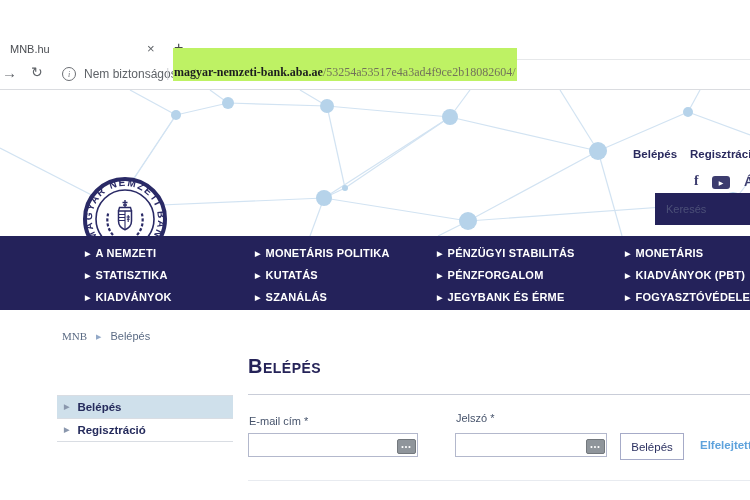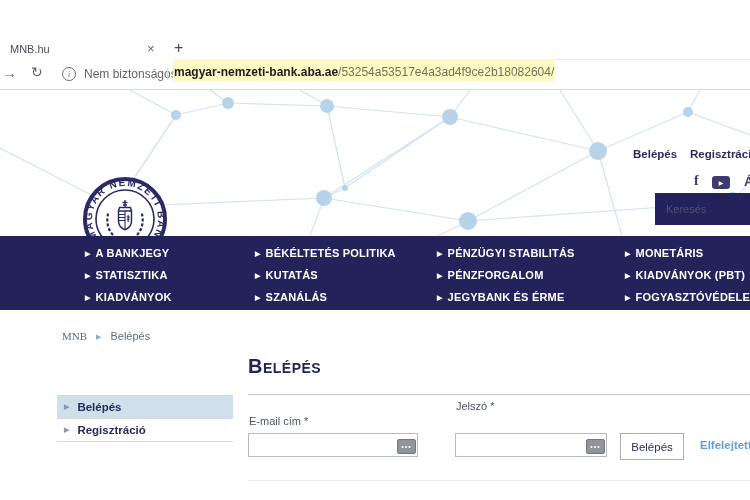--- a/index.html
+++ b/index.html
@@ -16,21 +16,21 @@
   #tabstrip-line{left:214px;top:21px;width:536px;height:1px;background:#e6e8ea;}
   #toolbar{left:0;top:22px;width:750px;height:29px;background:#fff;}
   #fwd-icon{left:2px;top:4px;font-size:15px;color:#5f6368;}
   #reload-icon{left:31px;top:4px;font-size:14px;color:#5f6368;}
   #info-icon{left:62px;top:7px;width:12px;height:12px;border:1px solid #6b6e73;border-radius:50%;
     font-size:8px;color:#6b6e73;display:flex;align-items:center;justify-content:center;
     font-family:"Liberation Serif",serif;font-style:italic;}
   #security-label{left:84px;top:7px;font-size:12px;color:#5f6368;}
   #chip-sep{left:166px;top:5px;font-size:13px;color:#d4d6d9;}
   #url-text{left:173px;top:5px;font-size:12px;}
-  #url-text .hl{background:#fef9c3;padding:6px 1px 2px 1px;}
+  #url-text .hl{background:#bef264;padding:17px 1px 2px 1px;font-family:Liberation Serif, serif;}
   #url-text .domain{color:#1c1d1f;font-weight:bold;}
   #url-text .path{color:#72725a;}
   #chrome-line{left:0;top:51px;width:750px;height:1px;background:#dadce0;}
 
   
   #site-header{left:0;top:52px;width:750px;height:146px;background:#fff;overflow:hidden;}
   #net-svg{position:absolute;left:0;top:0;}
   #logo{left:82px;top:86px;width:86px;height:86px;cursor:pointer;}
   #hdr-login{left:633px;top:58px;font-size:11.5px;color:#2a2a5e;font-weight:bold;cursor:pointer;}
   #hdr-register{left:690px;top:58px;font-size:11.5px;color:#2a2a5e;font-weight:bold;cursor:pointer;}
@@ -183,24 +183,24 @@
         <span>▶</span>
       </span>
     <span id="acc-icon" class="abs">Á</span>
     <div id="search-box" class="abs">
       <input id="search-input" type="text" placeholder="Keresés" style="">
     </div>
 
   </div>
 
   <div id="mainnav" class="abs">
-    <span class="nav-item" style="left:85px;top:11px"><span class="nav-arrow">▶</span><span>A BANKJEGY</span></span>
+    <span class="nav-item" style="left:85px;top:11px"><span class="nav-arrow">▶</span><span>A NEMZETI</span></span>
     <span class="nav-item" style="left:85px;top:33px"><span class="nav-arrow">▶</span><span>STATISZTIKA</span></span>
     <span class="nav-item" style="left:85px;top:55px"><span class="nav-arrow">▶</span><span>KIADVÁNYOK</span></span>
-    <span class="nav-item" style="left:255px;top:11px"><span class="nav-arrow">▶</span><span>BÉKÉLTETÉS POLITIKA</span></span>
+    <span class="nav-item" style="left:255px;top:11px"><span class="nav-arrow">▶</span><span>MONETÁRIS POLITIKA</span></span>
     <span class="nav-item" style="left:255px;top:33px"><span class="nav-arrow">▶</span><span>KUTATÁS</span></span>
     <span class="nav-item" style="left:255px;top:55px"><span class="nav-arrow">▶</span><span>SZANÁLÁS</span></span>
     <span class="nav-item" style="left:437px;top:11px"><span class="nav-arrow">▶</span><span>PÉNZÜGYI STABILITÁS</span></span>
     <span class="nav-item" style="left:437px;top:33px"><span class="nav-arrow">▶</span><span>PÉNZFORGALOM</span></span>
     <span class="nav-item" style="left:437px;top:55px"><span class="nav-arrow">▶</span><span>JEGYBANK ÉS ÉRME</span></span>
     <span class="nav-item" style="left:625px;top:11px"><span class="nav-arrow">▶</span><span>MONETÁRIS</span></span>
     <span class="nav-item" style="left:625px;top:33px"><span class="nav-arrow">▶</span><span>KIADVÁNYOK (PBT)</span></span>
     <span class="nav-item" style="left:625px;top:55px"><span class="nav-arrow">▶</span><span>FOGYASZTÓVÉDELEM</span></span>
   </div>
 
@@ -220,21 +220,21 @@
       <span class="side-arrow">▶</span>
       <span>Regisztráció</span>
     </div>
   </div>
 
   <span class="form-label" style="left:249px;top:377px">E-mail cím *</span>
   <input class="text-field" style="left: 248px; top: 395px; width: 170px;" type="text" value="">
   <span class="field-icon" style="left:397px;top:401px">
       <span>•••</span>
     </span>
-  <span class="form-label" style="left:456px;top:362px">Jelszó *</span>
+  <span class="form-label" style="left:456px;top:374px">Jelszó *</span>
   <input class="text-field" style="left: 455px; top: 395px; width: 152px;" type="password" value="">
   <span class="field-icon" style="left:586px;top:401px">
       <span>•••</span>
     </span>
   <button id="login-btn" class="abs">Belépés</button>
   <span id="forgot-link" class="abs nowrap">Elfelejtette a jelszavát?</span>
 
   <div id="notice-rule" class="abs"></div>
   <div class="notice-line" style="top:460px">A Magyar Nemzeti Bank az igényeket egyedileg bírálja el. Az MNB fenntartja a jogot, hogy előzetes értesítés nélkül</div>
   <div class="notice-line" style="top:476px">törölje regisztrációját illetve megváltoztassa a regisztráció és a jogosultságkezelés szabályait. A regisztráció során</div>

